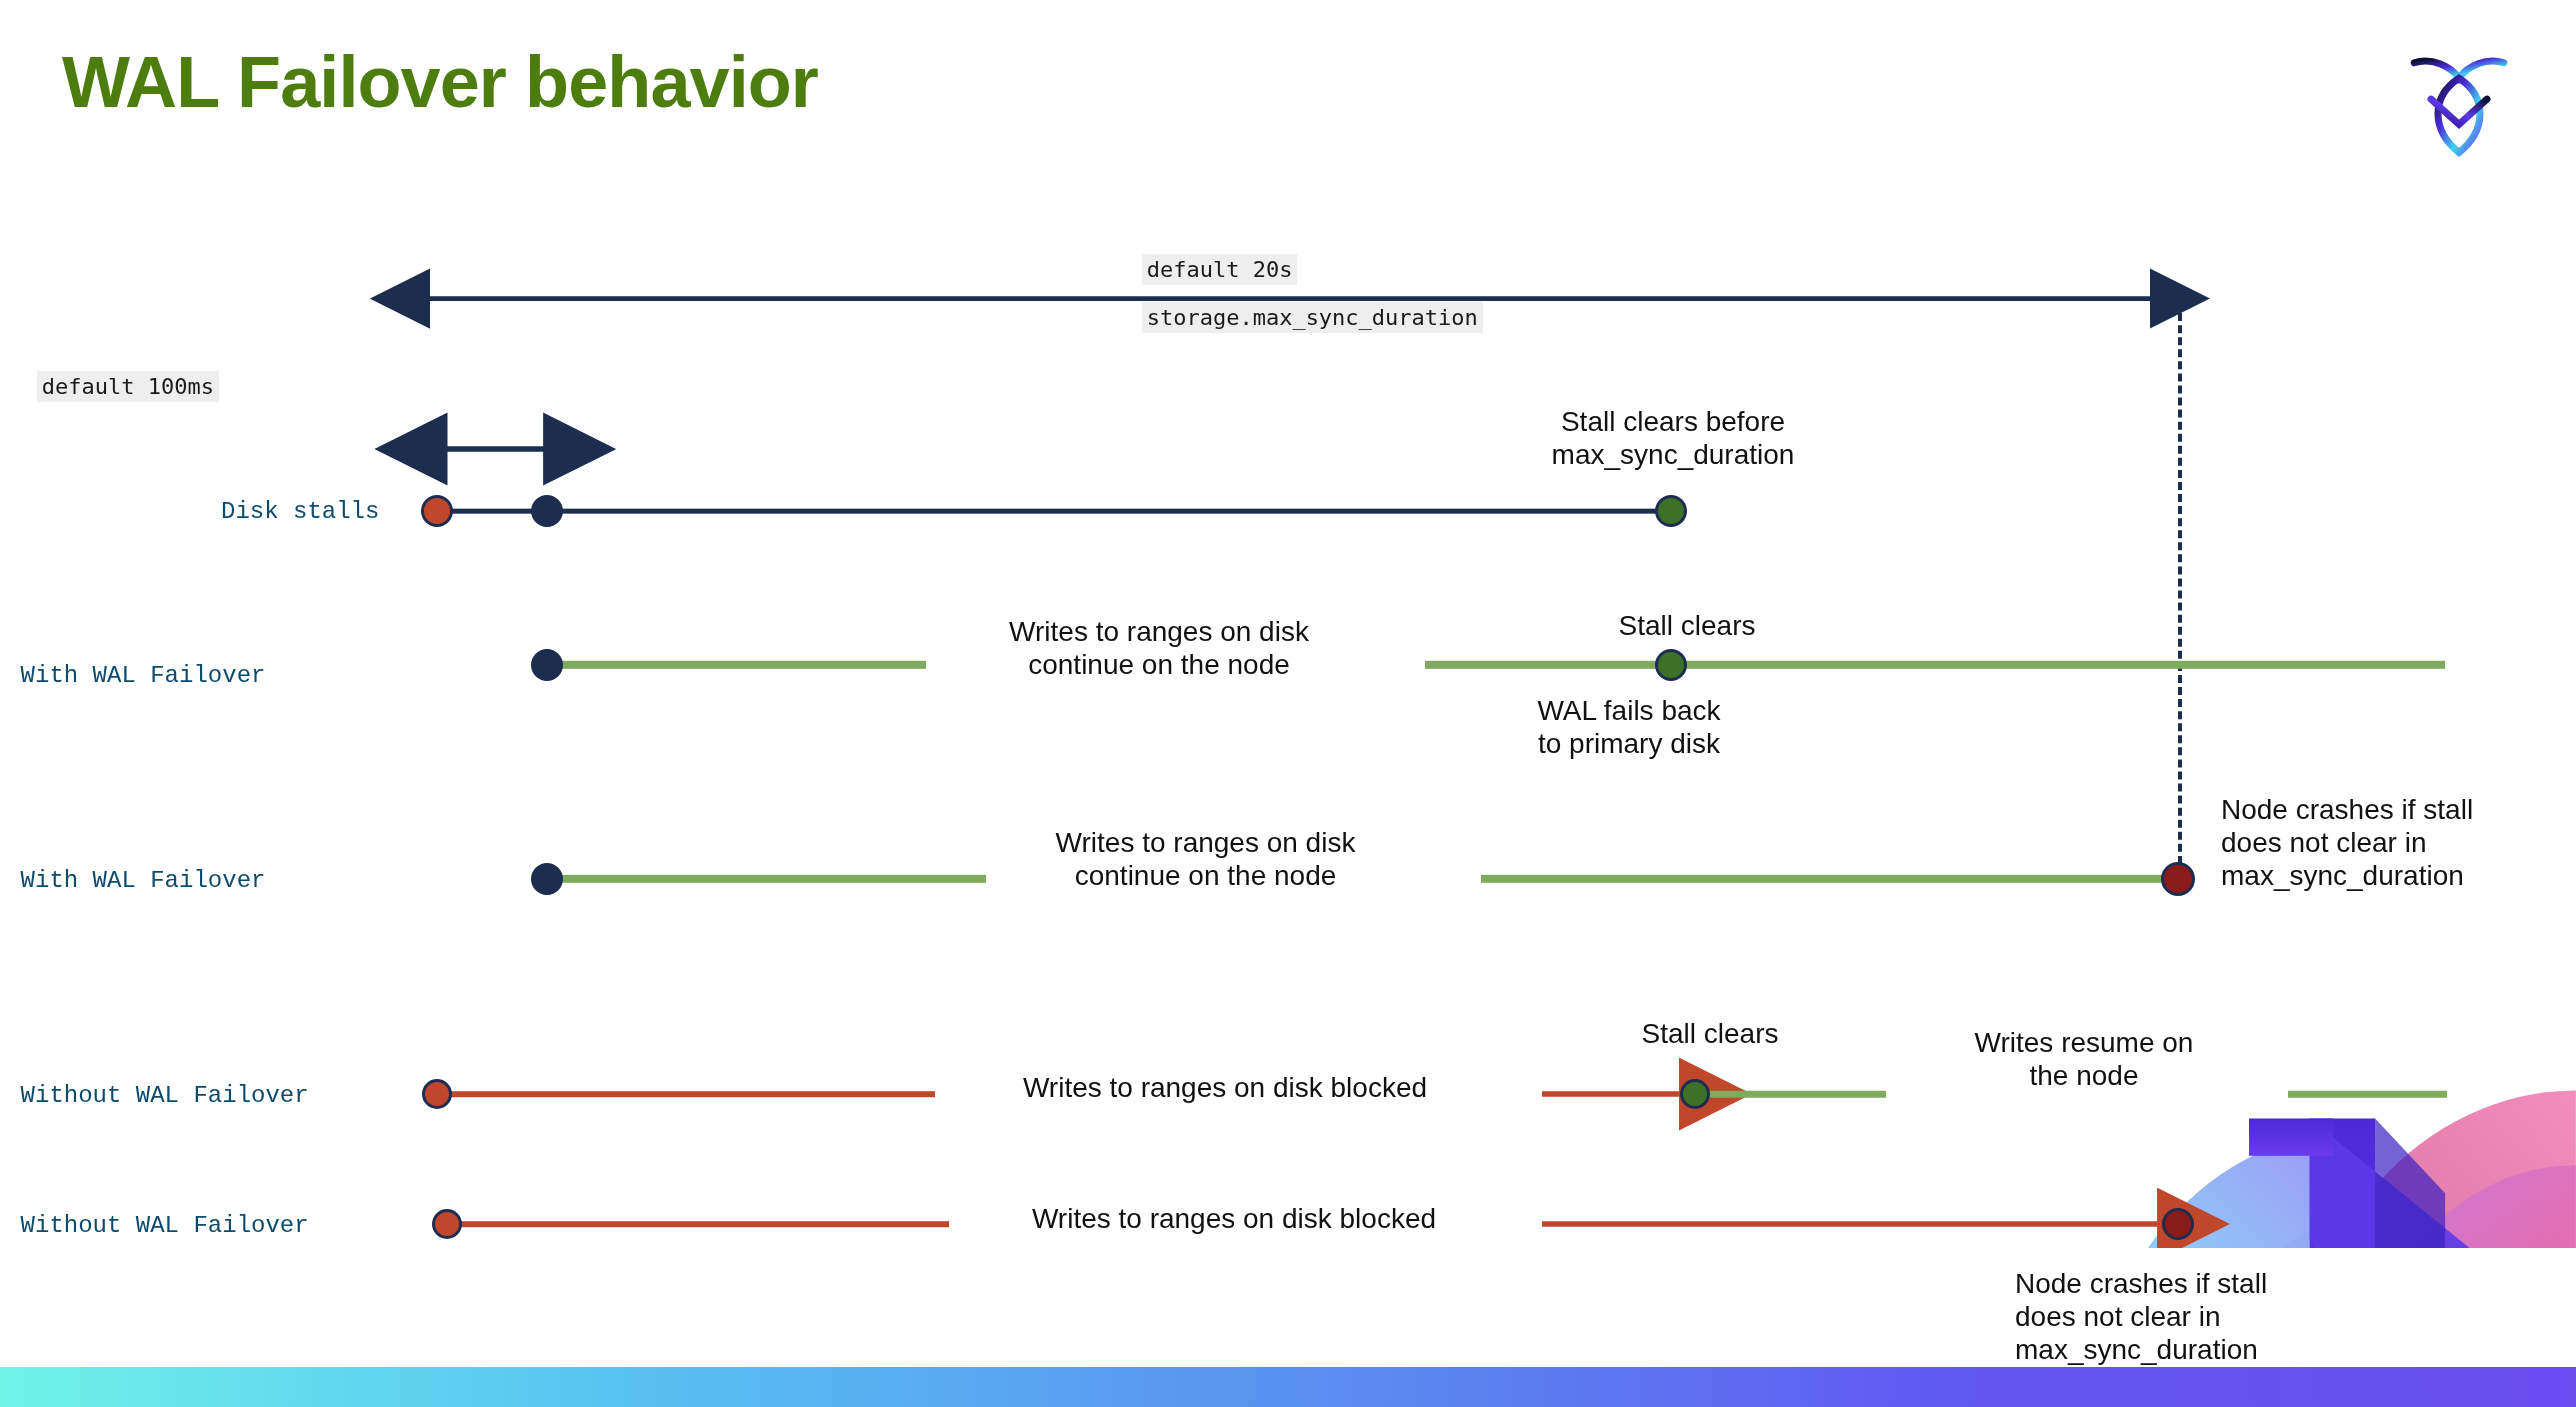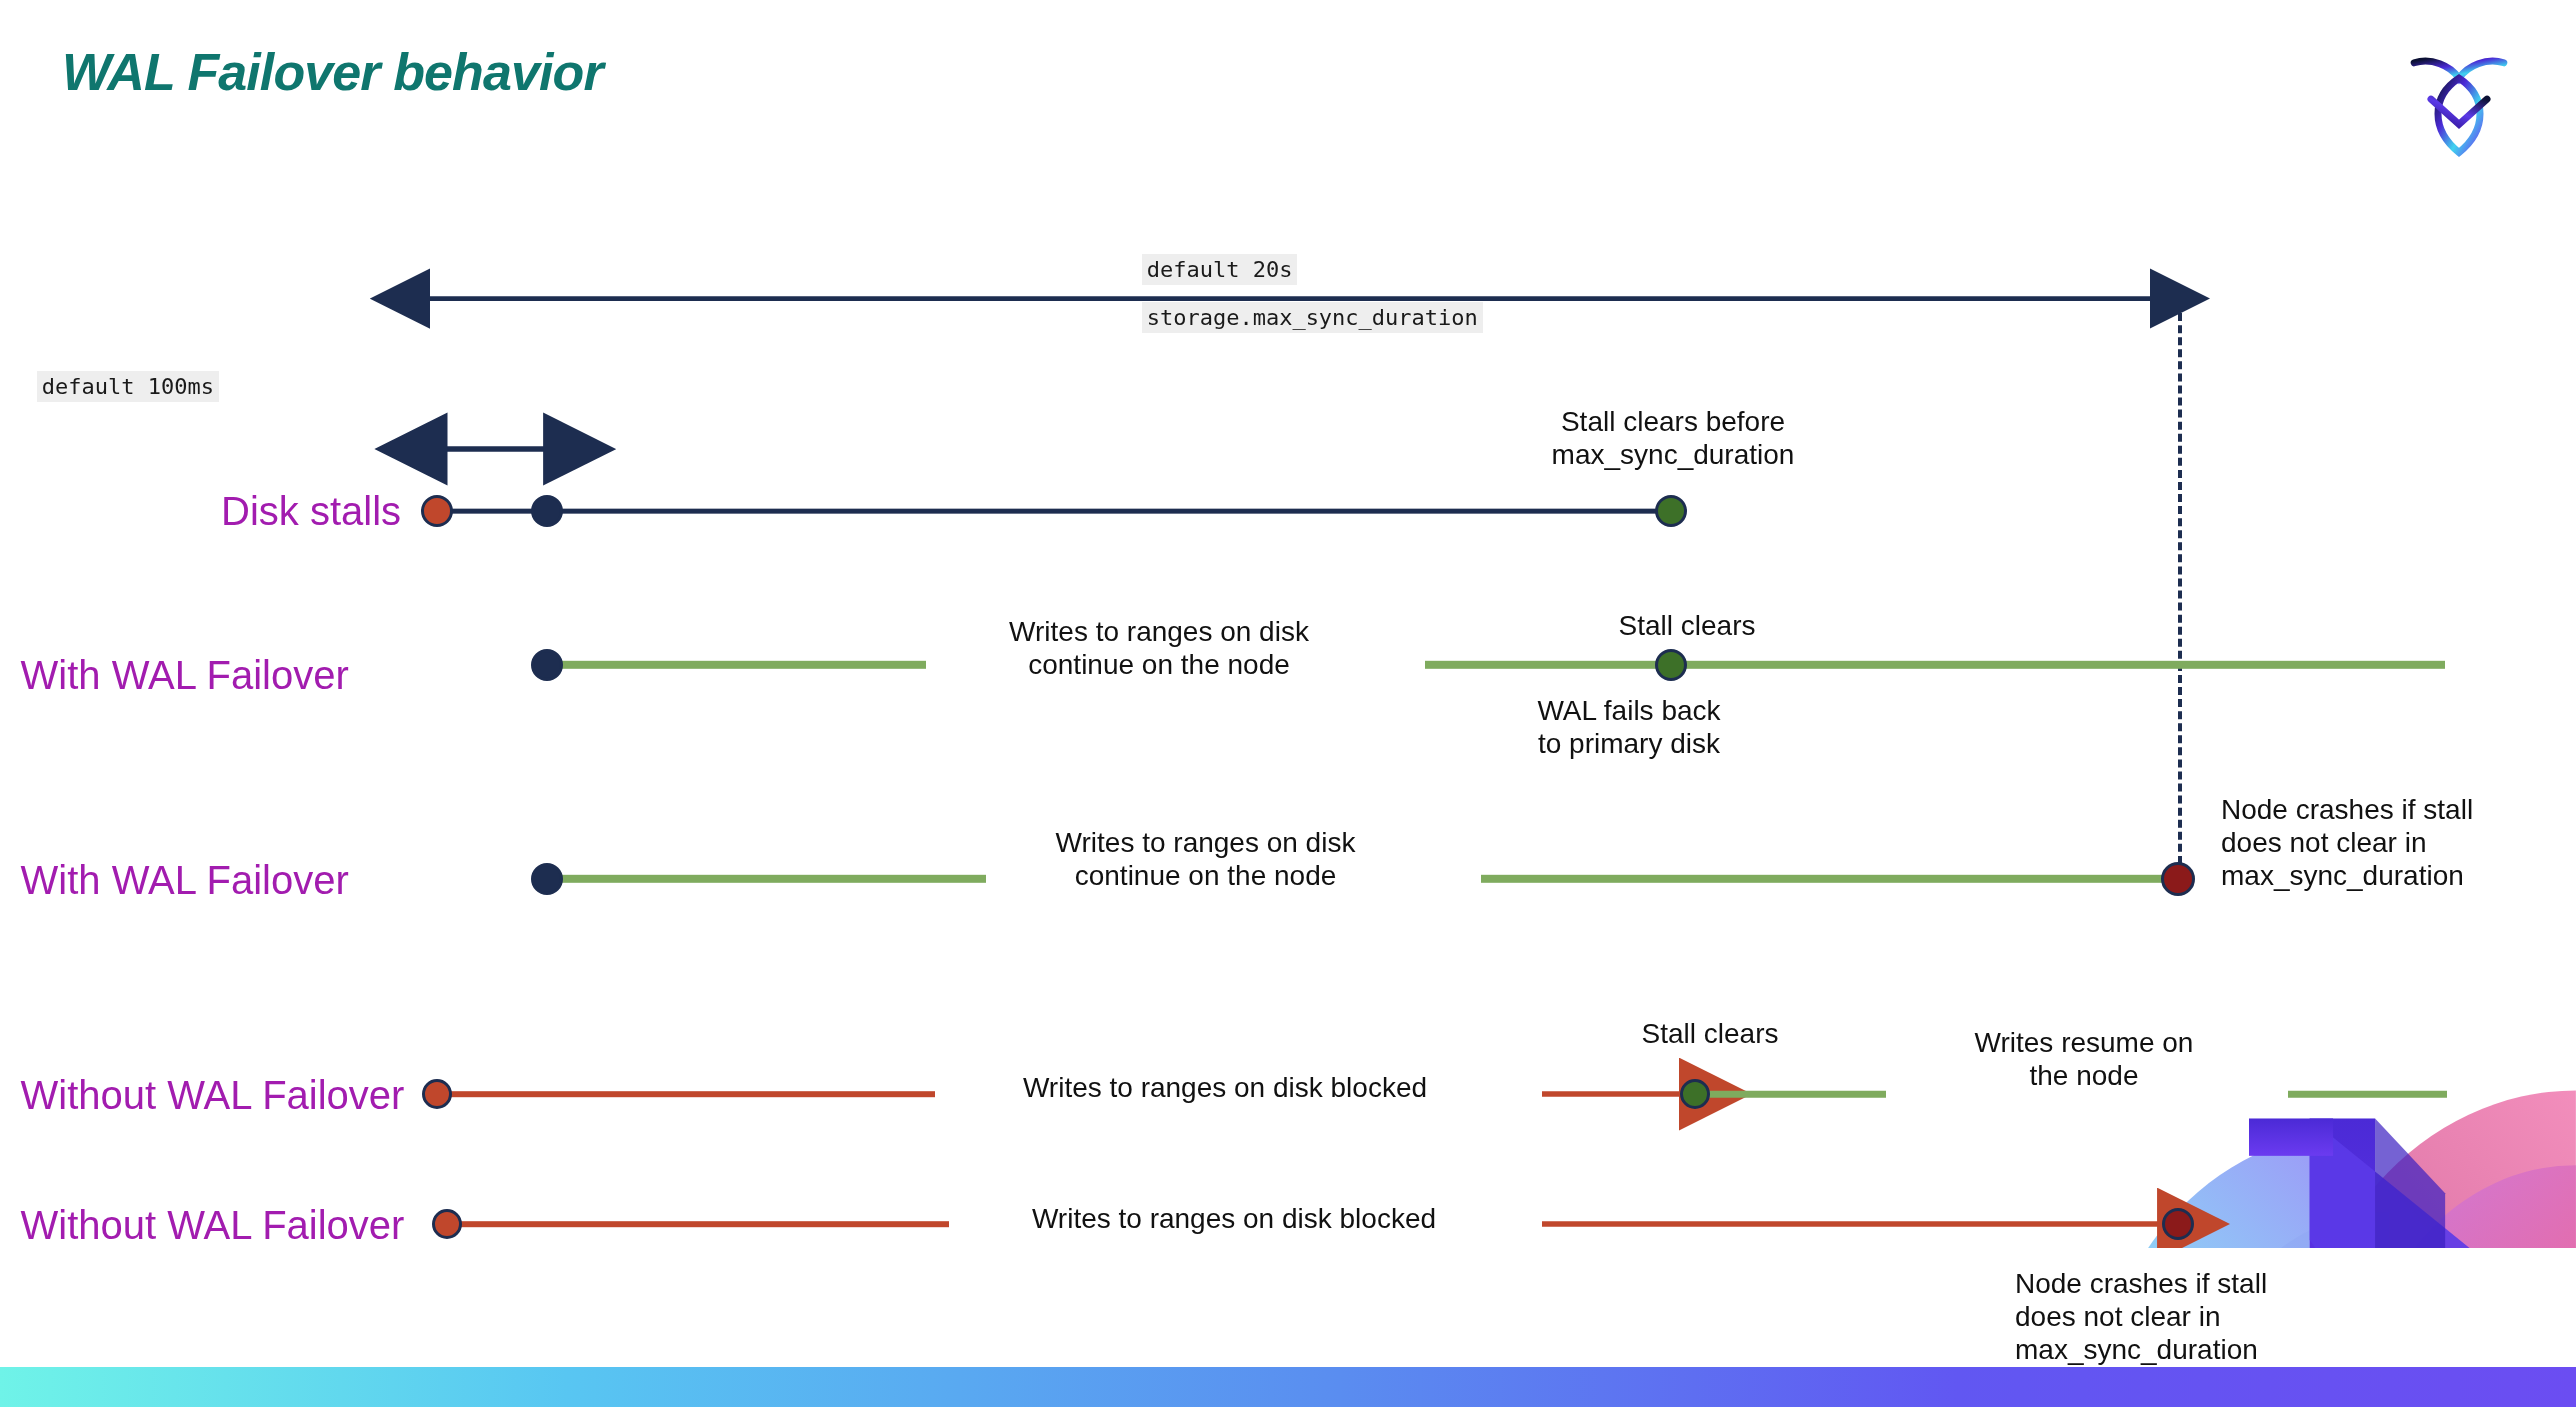--- a/index.html
+++ b/index.html
@@ -6,22 +6,22 @@
   body{
     width:2576px;height:1408px;position:relative;overflow:hidden;
     font-family:"Liberation Sans", sans-serif;
     color:#111;
   }
   .stage{position:absolute;inset:0;}
 
   
   #page-title{
     position:absolute;left:62px;top:45px;
-    font-size:52px;font-weight:bold;letter-spacing:-0.9px;
-    color:#0f766e;line-height:1.05;white-space:nowrap;font-style:italic;
+    font-size:72px;font-weight:bold;letter-spacing:-0.9px;
+    color:#4d7c0f;line-height:1.05;white-space:nowrap;
   }
 
   
   #brand-logo{position:absolute;left:2389px;top:32px;width:140px;height:140px;}
 
   
   #bottom-bar{
     position:absolute;left:0;bottom:0;width:2576px;height:41px;
     background:linear-gradient(90deg,#6ff3e8 0%,#58c6f2 22%,#5a8df0 52%,#6157f2 76%,#6b4df2 100%);
   }
@@ -32,22 +32,23 @@
   
   .code-chip{
     position:absolute;
     font-family:"DejaVu Sans Mono","Liberation Mono",monospace;
     font-size:22px;background:#eeeeee;color:#1a1a1a;
     padding:0.9px 4.7px;white-space:nowrap;line-height:1.32;
   }
 
   
   .row-label{
-    position:absolute;font-size:40px;color:#a21caf;white-space:nowrap;
+    position:absolute;font-size:24px;color:#0c4a6e;white-space:nowrap;
     transform:translateY(-50%);
+    font-family:Liberation Mono, monospace;
   }
 
   
   .anno{
     position:absolute;font-size:28px;color:#111;line-height:1.18;
     text-align:center;white-space:pre-line;
   }
   .anno.left{text-align:left;}
 
   

